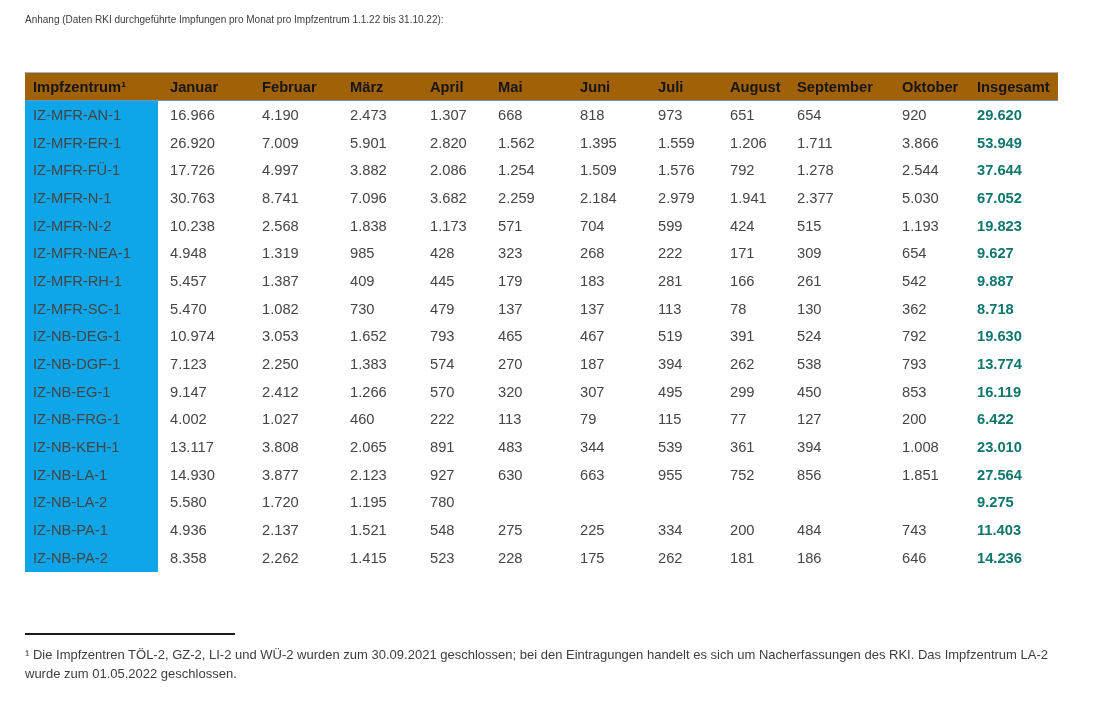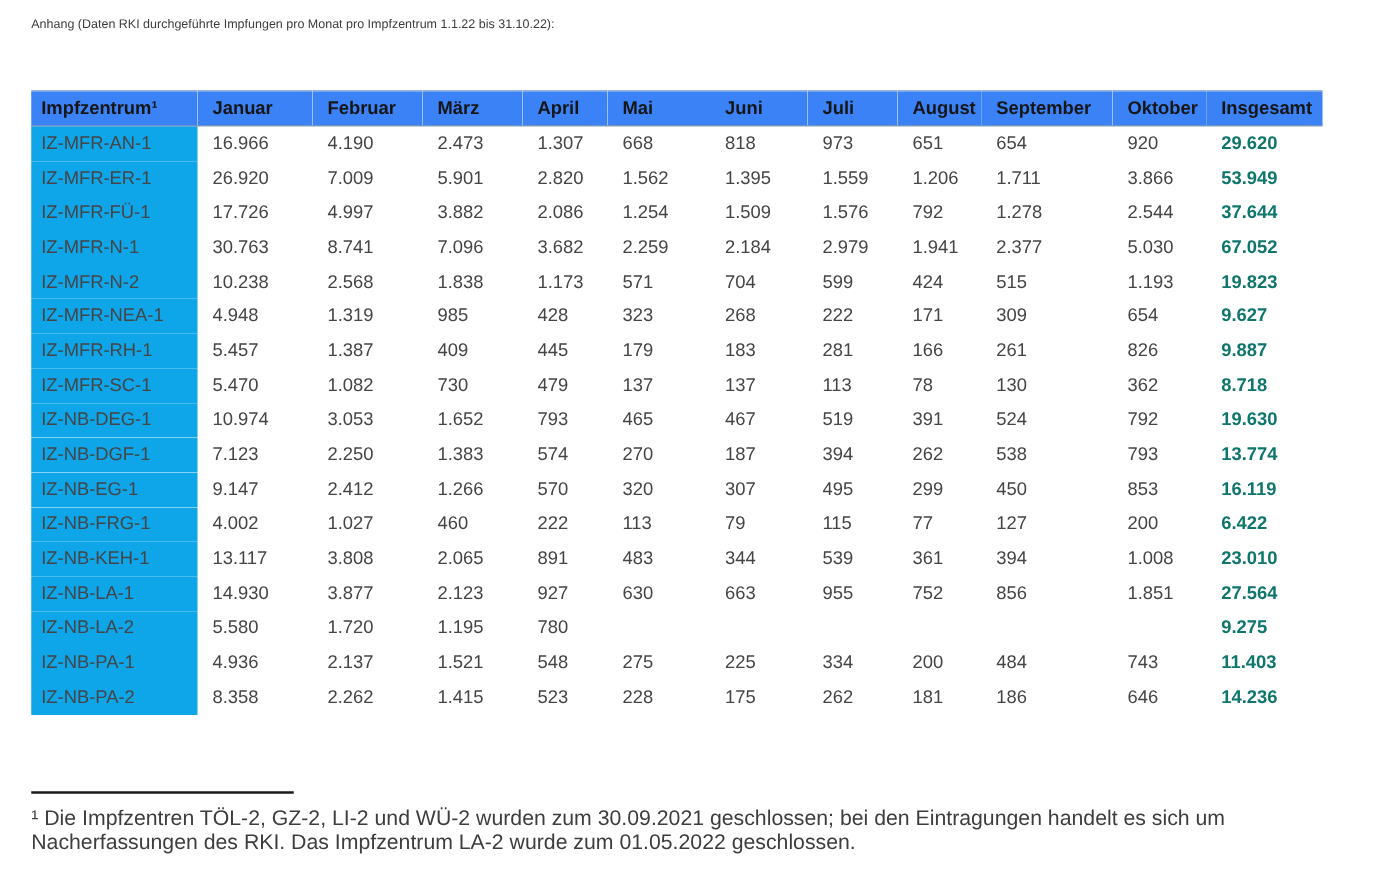--- a/index.html
+++ b/index.html
@@ -26,21 +26,21 @@
     position: absolute;
     left: 25px;
     top: 72px;
     border-collapse: collapse;
     table-layout: fixed;
     width: 1033px;
     font-size: 14.7px;
     color: #454545;
   }
   table.data-table th {
-    background: #3b82f6;
+    background: #a16207;
     color: #161616;
     font-weight: bold;
     text-align: left;
     padding: 0 0 0 12px;
     height: 27px;
     border-top: 1px solid #9ab3d5;
     border-bottom: 1px solid #6f94c4;
     white-space: nowrap;
     overflow: hidden;
   }
@@ -68,21 +68,21 @@
     top: 633px;
     width: 210px;
     height: 2px;
     background: #1a1a1a;
   }
   .footnote {
     position: absolute;
     left: 25px;
     top: 645px;
     width: 1050px;
-    font-size: 17px;
+    font-size: 13px;
     line-height: 19px;
     color: #3d3d3d;
   }
 </style>
 </head>
 <body>
 
 <div class="page">
 
   <div class="doc-title">Anhang (Daten RKI durchgeführte Impfungen pro Monat pro Impfzentrum 1.1.22 bis 31.10.22):</div>
@@ -207,21 +207,21 @@
           <td class="rowhead">IZ-MFR-RH-1</td>
           <td>5.457</td>
           <td>1.387</td>
           <td>409</td>
           <td>445</td>
           <td>179</td>
           <td>183</td>
           <td>281</td>
           <td>166</td>
           <td>261</td>
-          <td>826</td>
+          <td>542</td>
           <td class="total">9.887</td>
         </tr>
         <tr>
           <td class="rowhead">IZ-MFR-SC-1</td>
           <td>5.470</td>
           <td>1.082</td>
           <td>730</td>
           <td>479</td>
           <td>137</td>
           <td>137</td>

